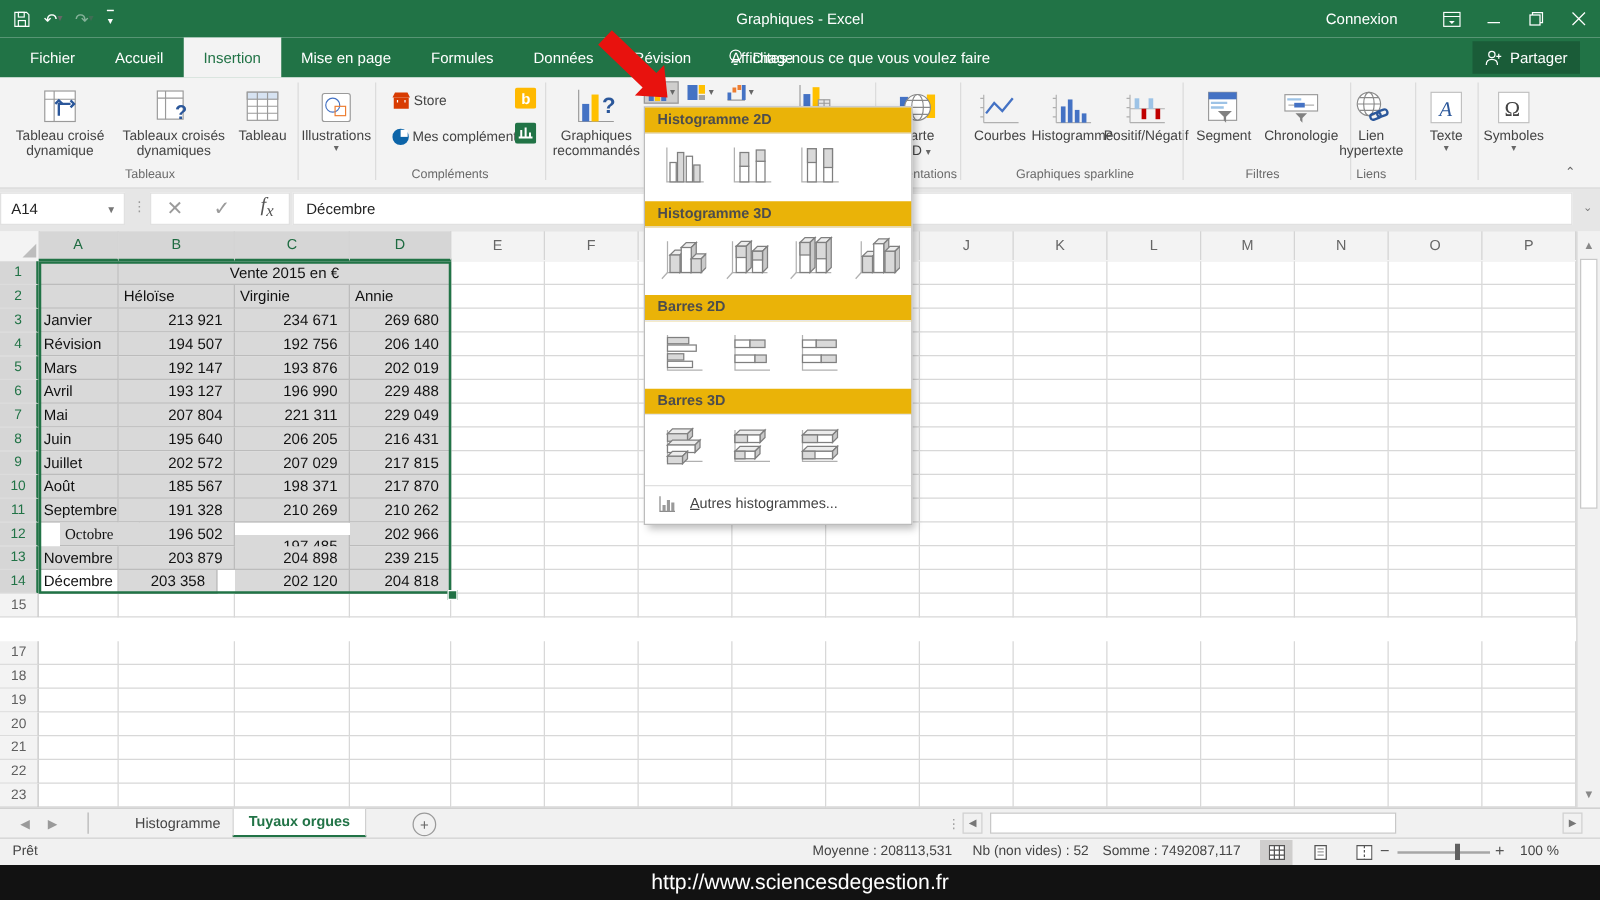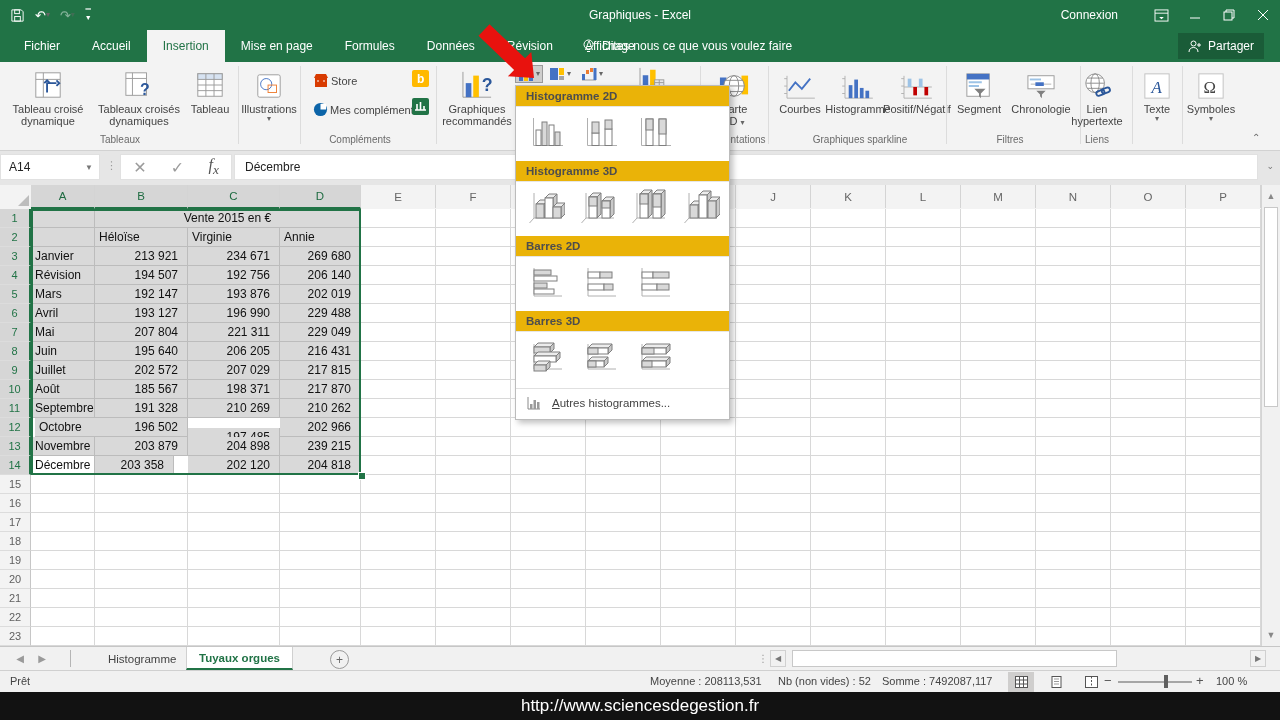--- a/index.html
+++ b/index.html
@@ -648,21 +648,21 @@
       <div class="cell" style="left: 736px; width: 75px;"></div>
       <div class="cell" style="left: 811px; width: 75px;"></div>
       <div class="cell" style="left: 886px; width: 75px;"></div>
       <div class="cell" style="left: 961px; width: 75px;"></div>
       <div class="cell" style="left: 1036px; width: 75px;"></div>
       <div class="cell" style="left: 1111px; width: 75px;"></div>
       <div class="cell" style="left: 1186px; width: 75px;"></div>
     </div>
     <div class="grow" style="top: 209px;">
       <div class="rhdr sel">12</div>
-      <div class="cell sel txt" style="left: 35px; width: 64px;">Octobre</div>
+      <div class="cell sel txt" style="left: 48px; width: 64px; font-family: Liberation Serif, serif;">Octobre</div>
       <div class="cell sel num" style="left: 95px; width: 93px;">196 502</div>
       <div class="cell sel num" style="left: 188px; width: 92px; margin-top: 10px;">197 485</div>
       <div class="cell sel num" style="left: 280px; width: 81px;">202 966</div>
       <div class="cell" style="left: 361px; width: 75px;"></div>
       <div class="cell" style="left: 436px; width: 75px;"></div>
       <div class="cell" style="left: 511px; width: 75px;"></div>
       <div class="cell" style="left: 586px; width: 75px;"></div>
       <div class="cell" style="left: 661px; width: 75px;"></div>
       <div class="cell" style="left: 736px; width: 75px;"></div>
       <div class="cell" style="left: 811px; width: 75px;"></div>
@@ -705,39 +705,20 @@
       <div class="cell" style="left: 736px; width: 75px;"></div>
       <div class="cell" style="left: 811px; width: 75px;"></div>
       <div class="cell" style="left: 886px; width: 75px;"></div>
       <div class="cell" style="left: 961px; width: 75px;"></div>
       <div class="cell" style="left: 1036px; width: 75px;"></div>
       <div class="cell" style="left: 1111px; width: 75px;"></div>
       <div class="cell" style="left: 1186px; width: 75px;"></div>
     </div>
     <div class="grow" style="top: 266px;">
       <div class="rhdr">15</div>
-      <div class="cell" style="left: 31px; width: 64px;"></div>
-      <div class="cell" style="left: 95px; width: 93px;"></div>
-      <div class="cell" style="left: 188px; width: 92px;"></div>
-      <div class="cell" style="left: 280px; width: 81px;"></div>
-      <div class="cell" style="left: 361px; width: 75px;"></div>
-      <div class="cell" style="left: 436px; width: 75px;"></div>
-      <div class="cell" style="left: 511px; width: 75px;"></div>
-      <div class="cell" style="left: 586px; width: 75px;"></div>
-      <div class="cell" style="left: 661px; width: 75px;"></div>
-      <div class="cell" style="left: 736px; width: 75px;"></div>
-      <div class="cell" style="left: 811px; width: 75px;"></div>
-      <div class="cell" style="left: 886px; width: 75px;"></div>
-      <div class="cell" style="left: 961px; width: 75px;"></div>
-      <div class="cell" style="left: 1036px; width: 75px;"></div>
-      <div class="cell" style="left: 1111px; width: 75px;"></div>
-      <div class="cell" style="left: 1186px; width: 75px;"></div>
-    </div>
-    <div class="grow" style="top: 285px;">
-      <div class="rhdr">16</div>
       <div class="cell" style="left: 31px; width: 64px;"></div>
       <div class="cell" style="left: 95px; width: 93px;"></div>
       <div class="cell" style="left: 188px; width: 92px;"></div>
       <div class="cell" style="left: 280px; width: 81px;"></div>
       <div class="cell" style="left: 361px; width: 75px;"></div>
       <div class="cell" style="left: 436px; width: 75px;"></div>
       <div class="cell" style="left: 511px; width: 75px;"></div>
       <div class="cell" style="left: 586px; width: 75px;"></div>
       <div class="cell" style="left: 661px; width: 75px;"></div>
       <div class="cell" style="left: 736px; width: 75px;"></div>

